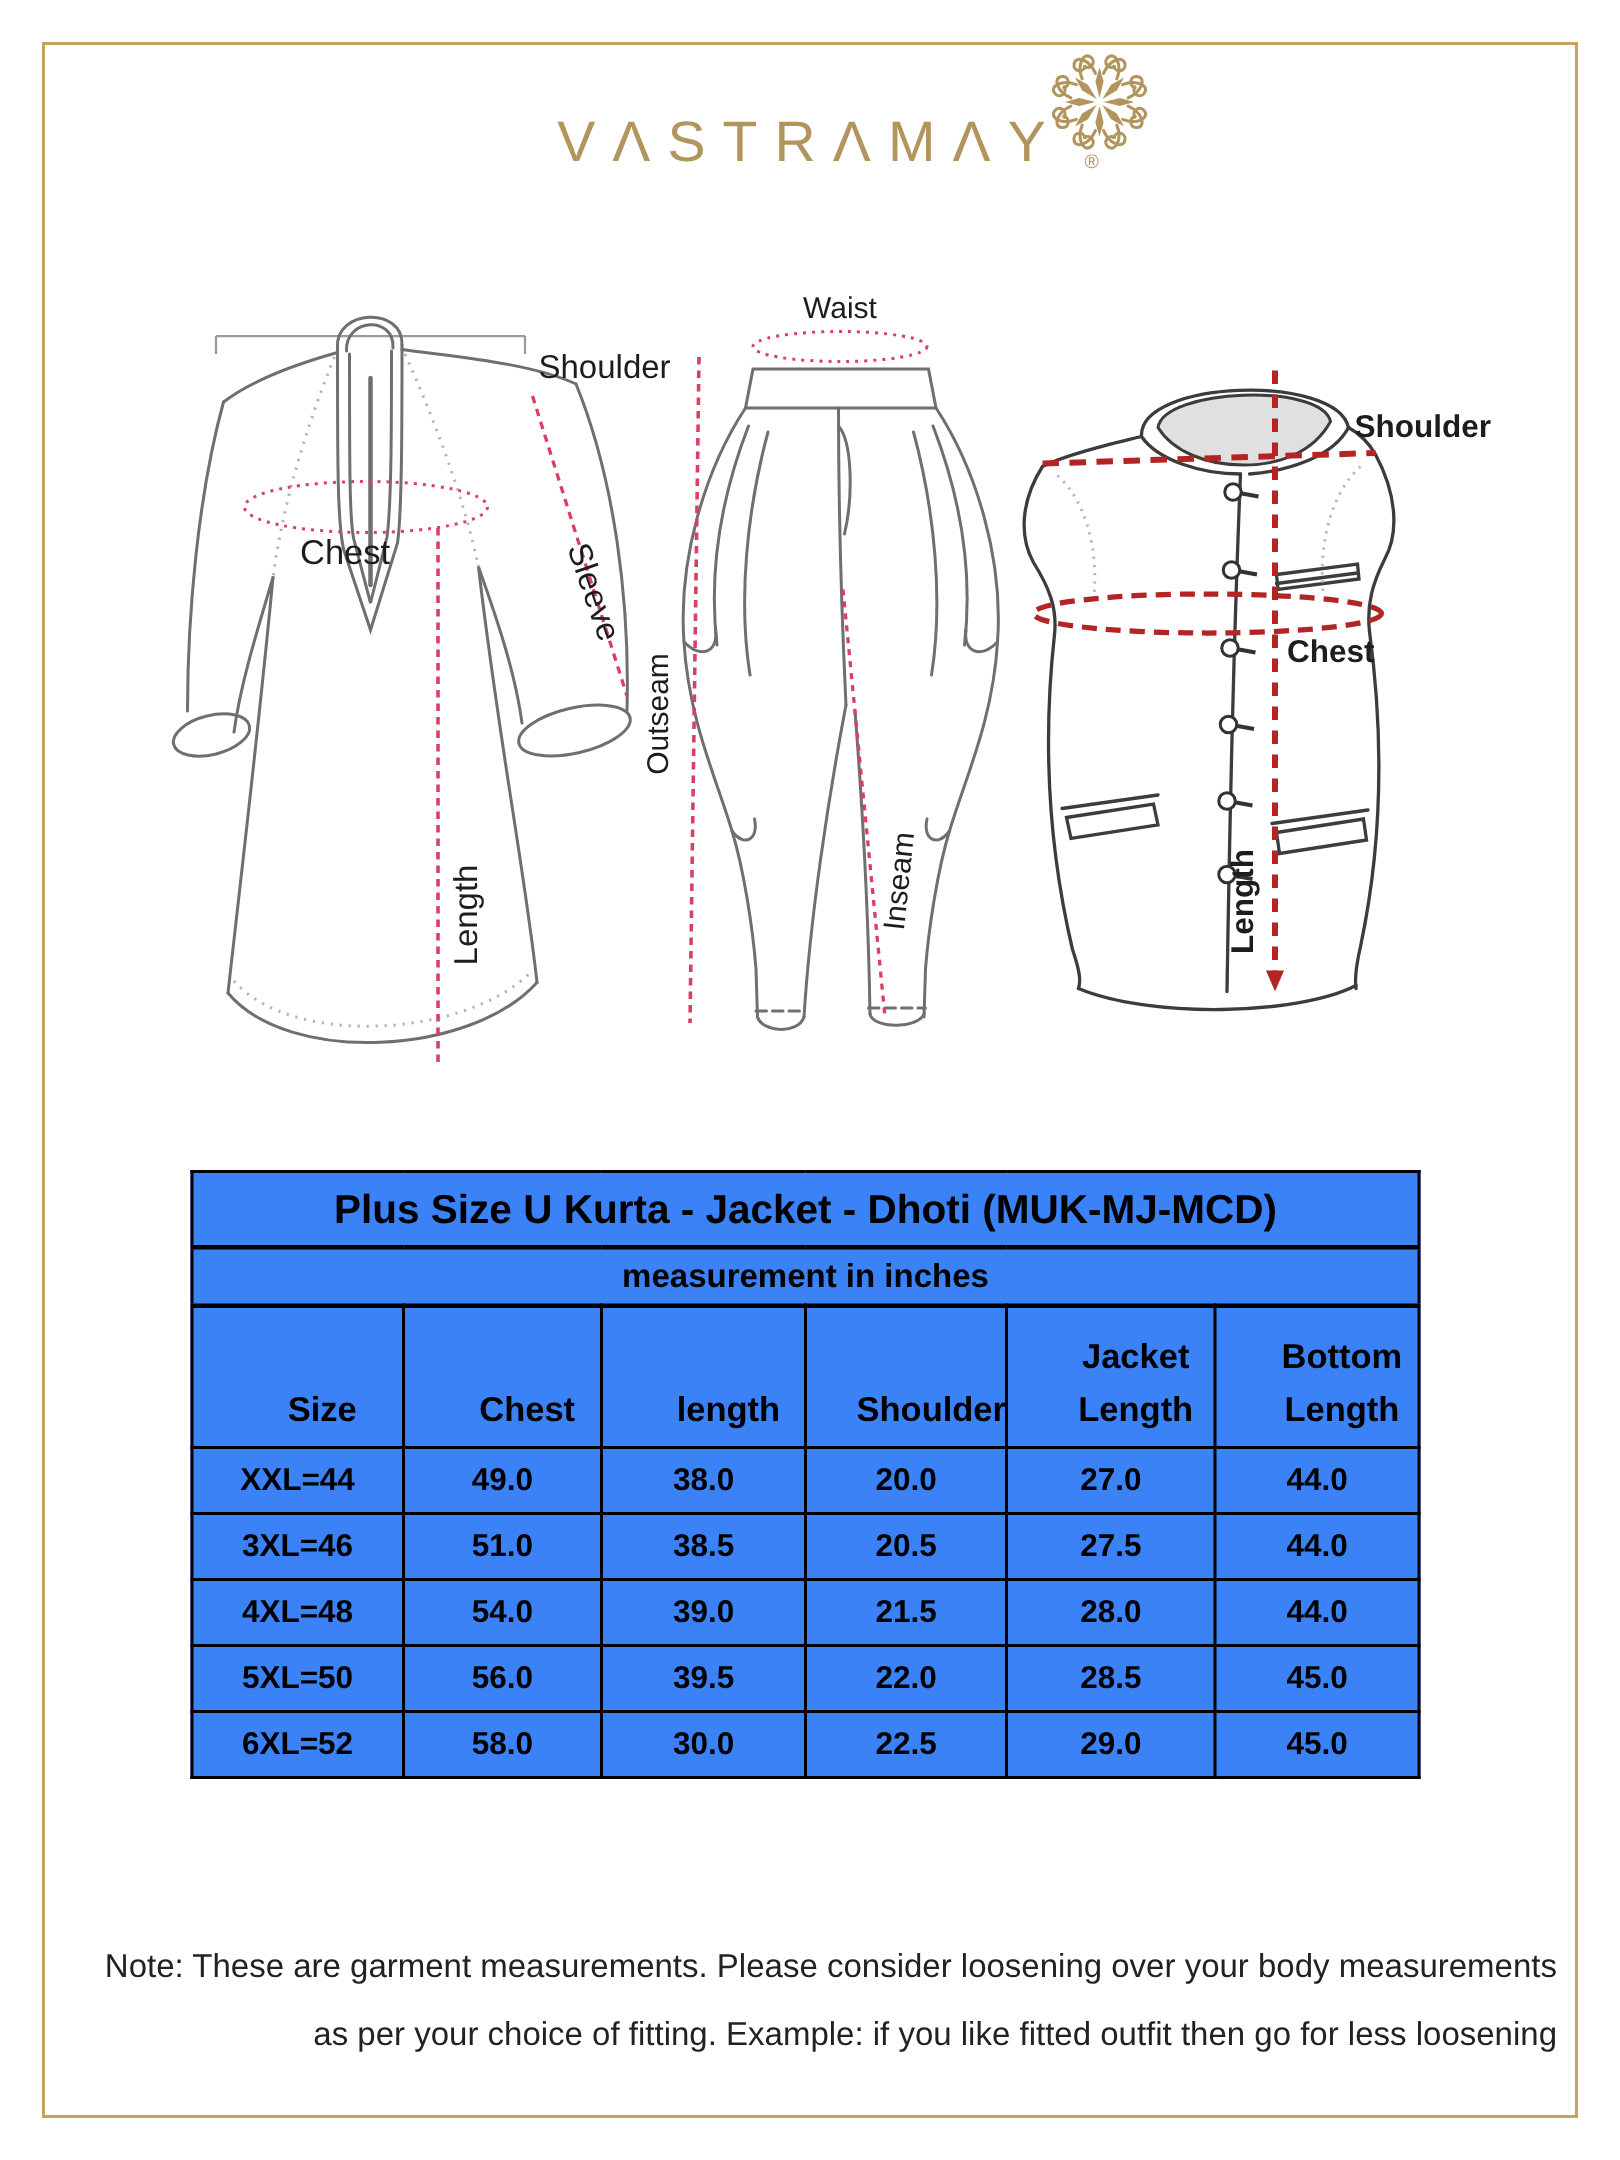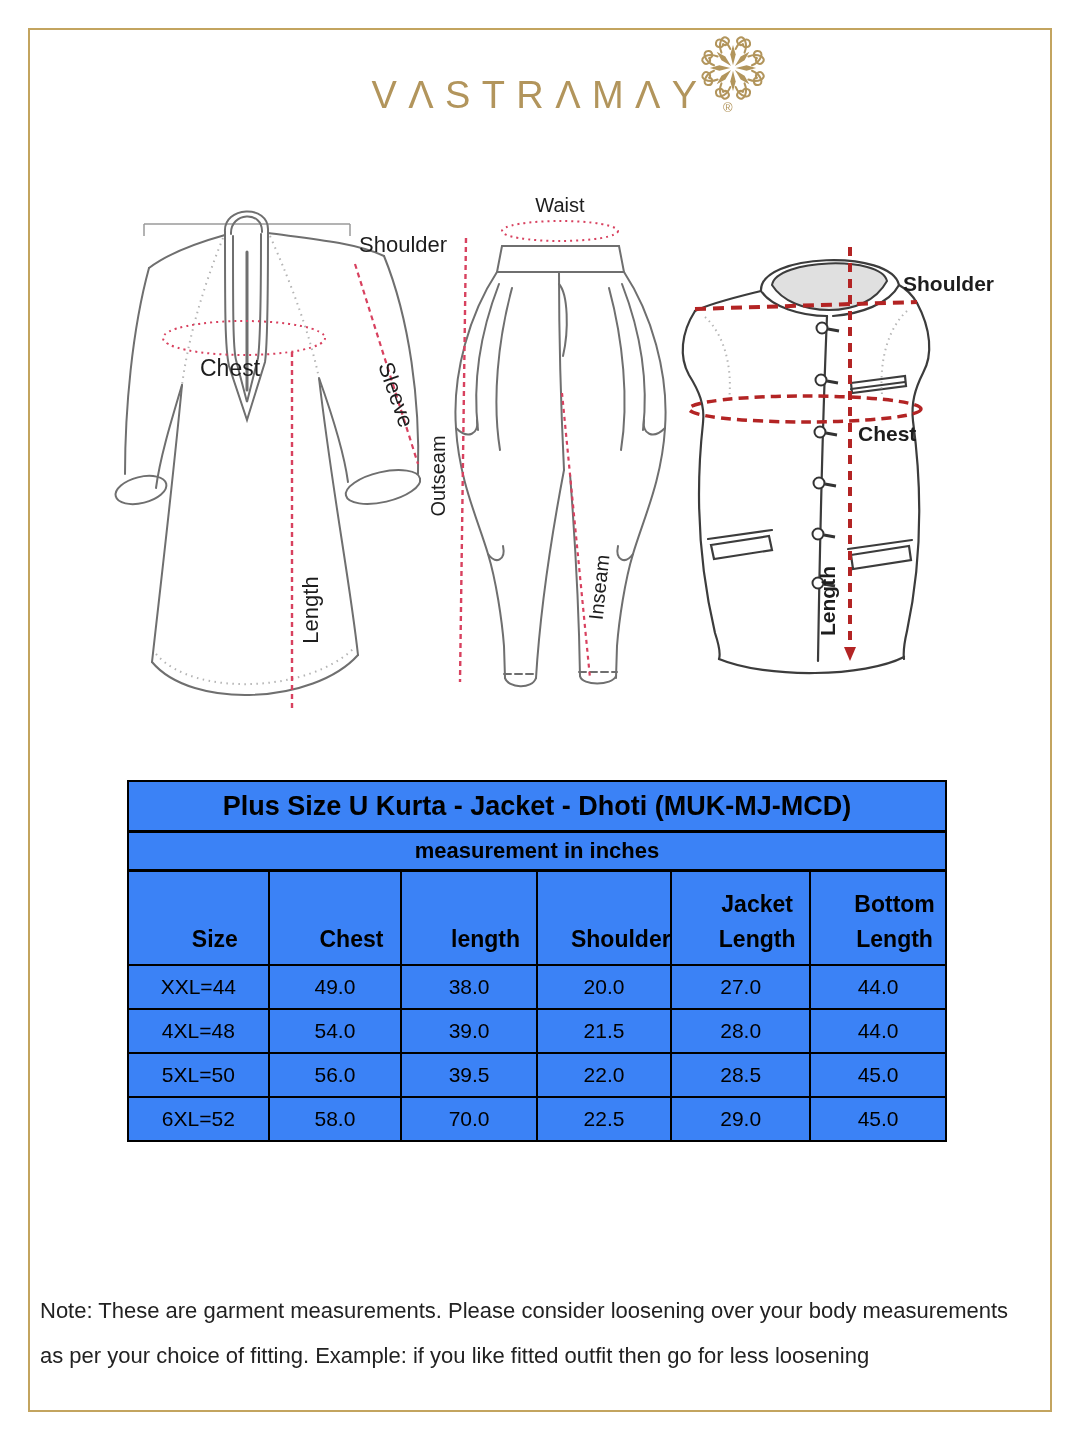--- a/index.html
+++ b/index.html
@@ -24,23 +24,23 @@
   
   table.size-table{
     position:absolute;top:780px;left:127px;width:820px;
     border-collapse:collapse;table-layout:fixed;background:#3b82f6;color:#000;
   }
   .size-table th,.size-table td{border:2px solid #000;text-align:center;padding:0;}
   .size-table .title{font-size:27px;font-weight:bold;height:48px;border-bottom:3px solid #000;}
   .size-table .subtitle{font-size:22px;font-weight:bold;height:36px;border-bottom:3px solid #000;}
   .size-table th.col-h{height:84px;vertical-align:bottom;padding-bottom:8px;font-size:23px;font-weight:bold;padding-left:33px;}
   .hl{display:block;line-height:1.5;min-height:0;}
-  .size-table tbody td{height:42px;font-size:21px;font-weight:normal;border-radius:18px;}
-  
-  .note{position:absolute;top:1288px;left:40px;right:42px;font-size:22px;color:#222;}
+  .size-table tbody td{height:42px;font-size:21px;font-weight:bold;border-radius:18px;}
+  
+  .note{position:absolute;top:1288px;left:40px;right:42px;text-align:right;font-size:22px;color:#222;}
   .note span{display:block;line-height:2.05;white-space:nowrap;}
 </style>
 </head>
 <body>
 
 <div class="frame"></div>
 
 <div class="logo">
   <div class="logo-group">
     <span class="wordmark">VΛSTRΛMΛY</span>
@@ -223,39 +223,47 @@
   <tbody>
     <tr>
       <td>XXL=44</td>
       <td>49.0</td>
       <td>38.0</td>
       <td>20.0</td>
       <td>27.0</td>
       <td>44.0</td>
     </tr>
     <tr>
+      <td>3XL=46</td>
+      <td>51.0</td>
+      <td>38.5</td>
+      <td>20.5</td>
+      <td>27.5</td>
+      <td>44.0</td>
+    </tr>
+    <tr>
       <td>4XL=48</td>
       <td>54.0</td>
       <td>39.0</td>
       <td>21.5</td>
       <td>28.0</td>
       <td>44.0</td>
     </tr>
     <tr>
       <td>5XL=50</td>
       <td>56.0</td>
       <td>39.5</td>
       <td>22.0</td>
       <td>28.5</td>
       <td>45.0</td>
     </tr>
     <tr>
       <td>6XL=52</td>
       <td>58.0</td>
-      <td>70.0</td>
+      <td>30.0</td>
       <td>22.5</td>
       <td>29.0</td>
       <td>45.0</td>
     </tr>
   </tbody>
 </table>
 
 <div class="note">
   <span>Note: These are garment measurements. Please consider loosening over your body measurements</span>
   <span>as per your choice of fitting. Example: if you like fitted outfit then go for less loosening</span>

